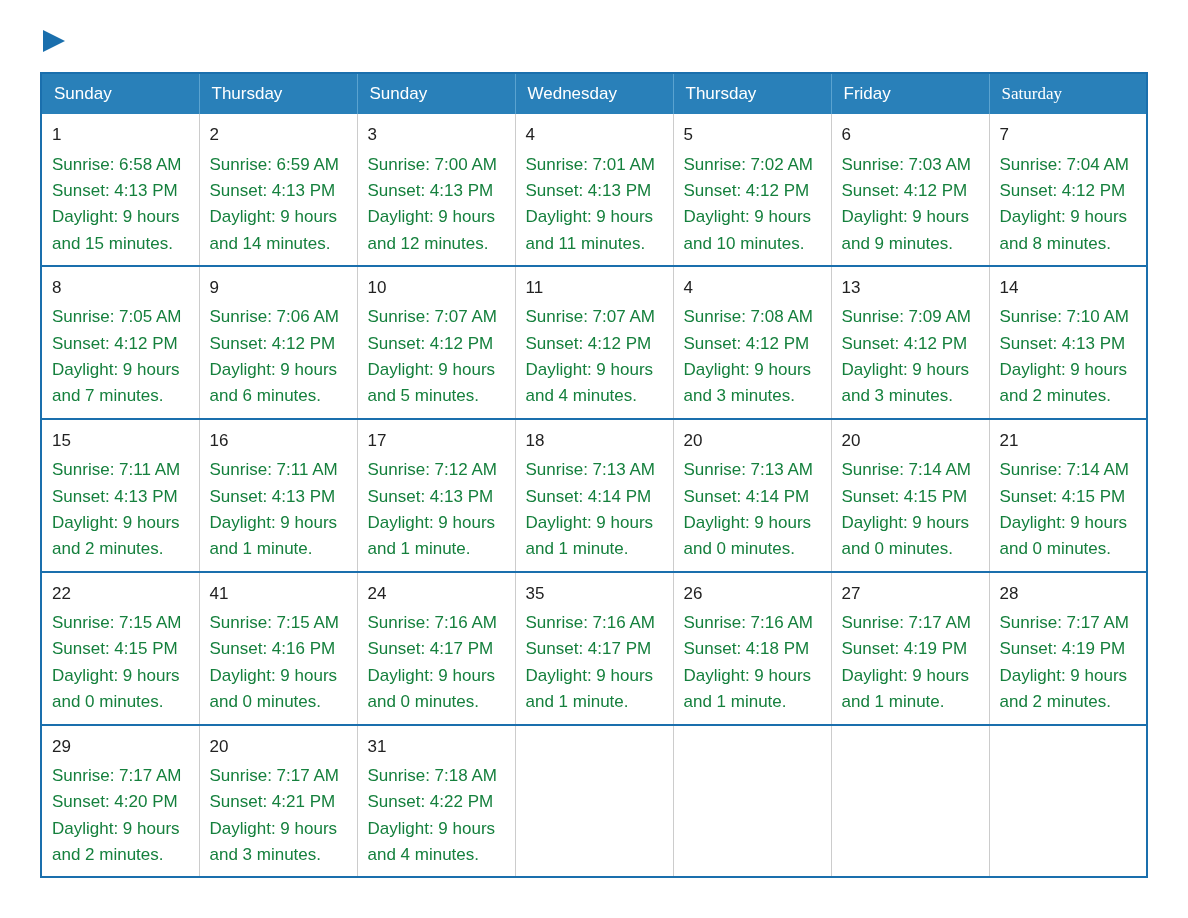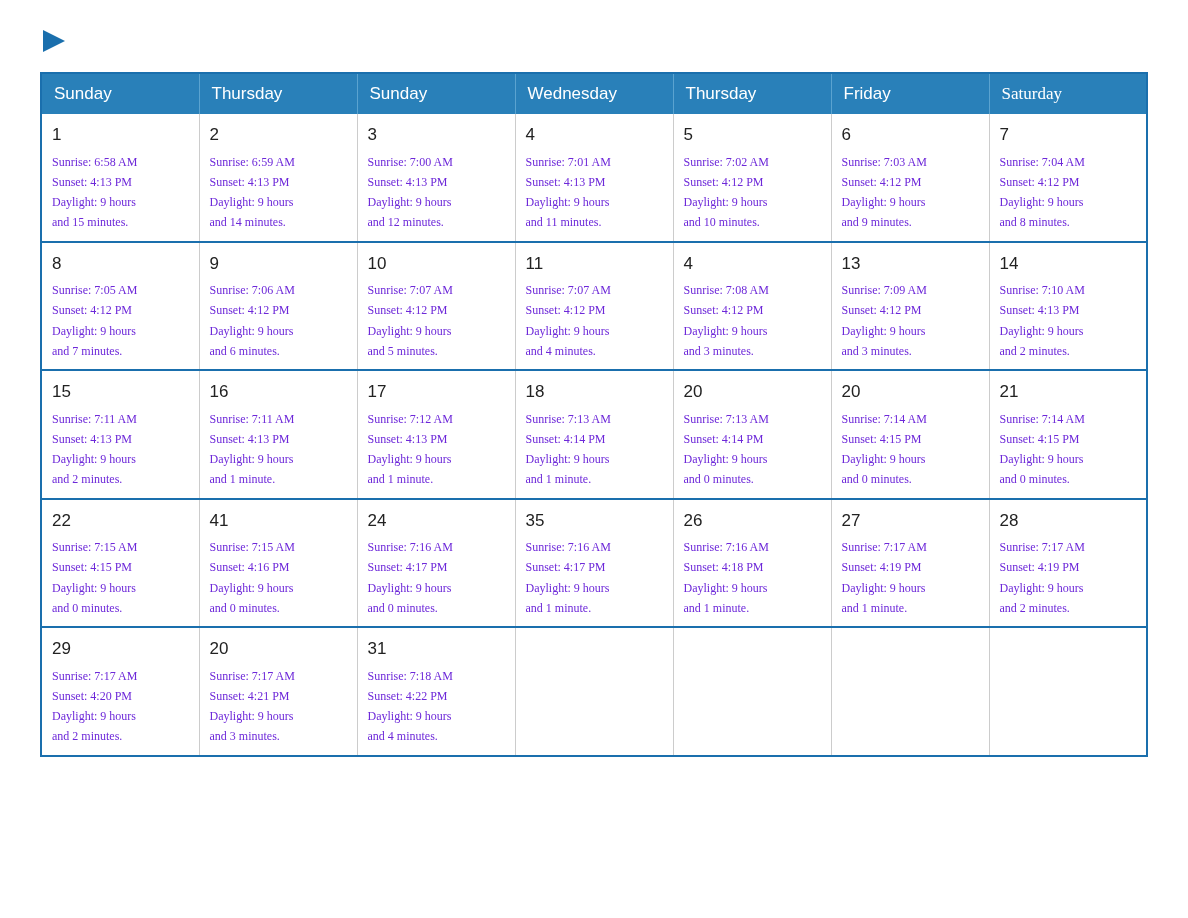--- a/index.html
+++ b/index.html
@@ -84,24 +84,23 @@
       border-bottom: none;
     }
     .day-number {
       font-size: 17px;
       font-weight: normal;
       display: block;
       margin-bottom: 4px;
       color: #222;
     }
     .day-info {
-      font-size: 12px;
-      color: #6d28d9;
+      font-size: 17px;
+      color: #15803d;
       line-height: 1.55;
-      font-family: Liberation Serif, serif;
     }
     .empty-cell {
       background: #fff;
     }
   </style>
 </head>
 <body>
 
 <div class="header">
   <div class="logo-wrapper">

